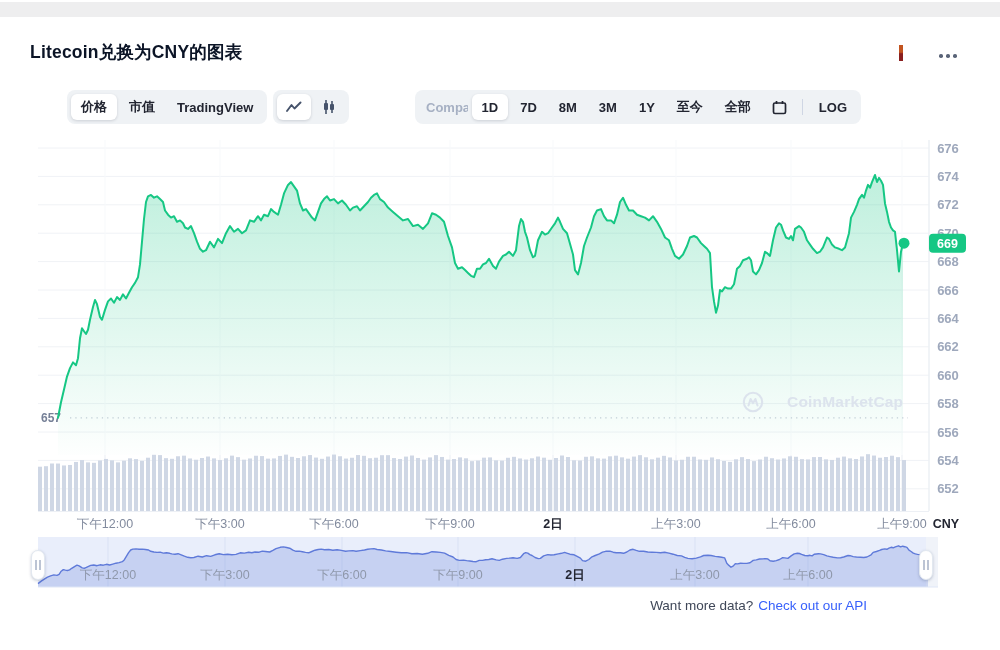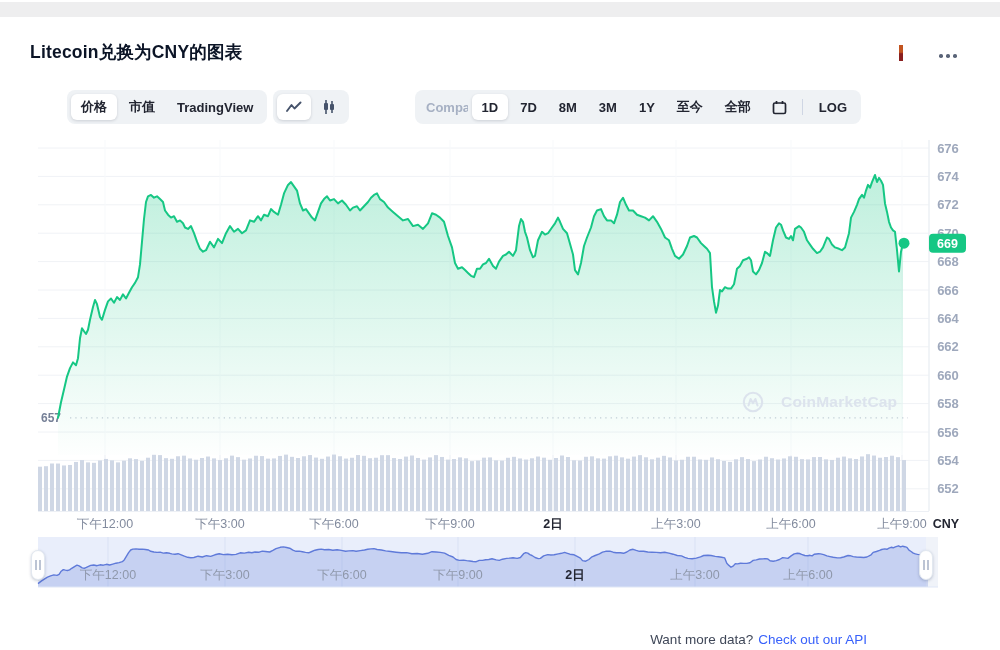--- a/index.html
+++ b/index.html
@@ -29,30 +29,30 @@
   .compare-btn { position:absolute; top:0; right:388px; height:34px; width:100px; background:#eff2f5;
     border:none; border-radius:8px; display:flex; align-items:center; justify-content:center; gap:5px; cursor:pointer; }
   .compare-label { max-width:62px; overflow:hidden; white-space:nowrap; font-family:inherit;
     font-size:13px; font-weight:600; color:#a6b0c3; text-align:left; }
 
   .tf-group { right:42px; }
   .tf-divider { width:1px; height:16px; background:#cfd6e4; margin:0 4px; }
 
   .chart-layer { position:absolute; top:0; left:0; z-index:1; }
 
-  .watermark { position:absolute; left:742px; top:391px; display:flex; align-items:center; gap:17px;
+  .watermark { position:absolute; left:742px; top:391px; display:flex; align-items:center; gap:23px;
     color:#dce3ed; font-weight:700; font-size:15.5px; letter-spacing:.2px; z-index:2; }
 
   .nav-handle { position:absolute; top:550px; width:14px; height:30px; background:#fff;
     border:1px solid #e2e8f0; border-radius:7px; box-shadow:0 1px 3px rgba(40,55,90,.25);
     display:flex; align-items:center; justify-content:center; gap:2.5px; cursor:ew-resize; z-index:4; }
   .nav-handle i { display:block; width:1.5px; height:10px; background:#bcc4d4; }
   .nav-handle.left { left:31px; } .nav-handle.right { left:919px; }
 
-  .footer { position:absolute; top:632px; right:36px; font-size:13.5px; z-index:3; }
+  .footer { position:absolute; top:598px; right:36px; font-size:13.5px; z-index:3; }
   .footer span { color:#3f4758; }
   .footer a { color:#3861fb; text-decoration:none; margin-left:5px; cursor:pointer; }
 </style>
 </head>
 <body>
 
 <div class="page">
   <div class="top-strip"></div>
   <div class="edge-sliver"></div>
 

